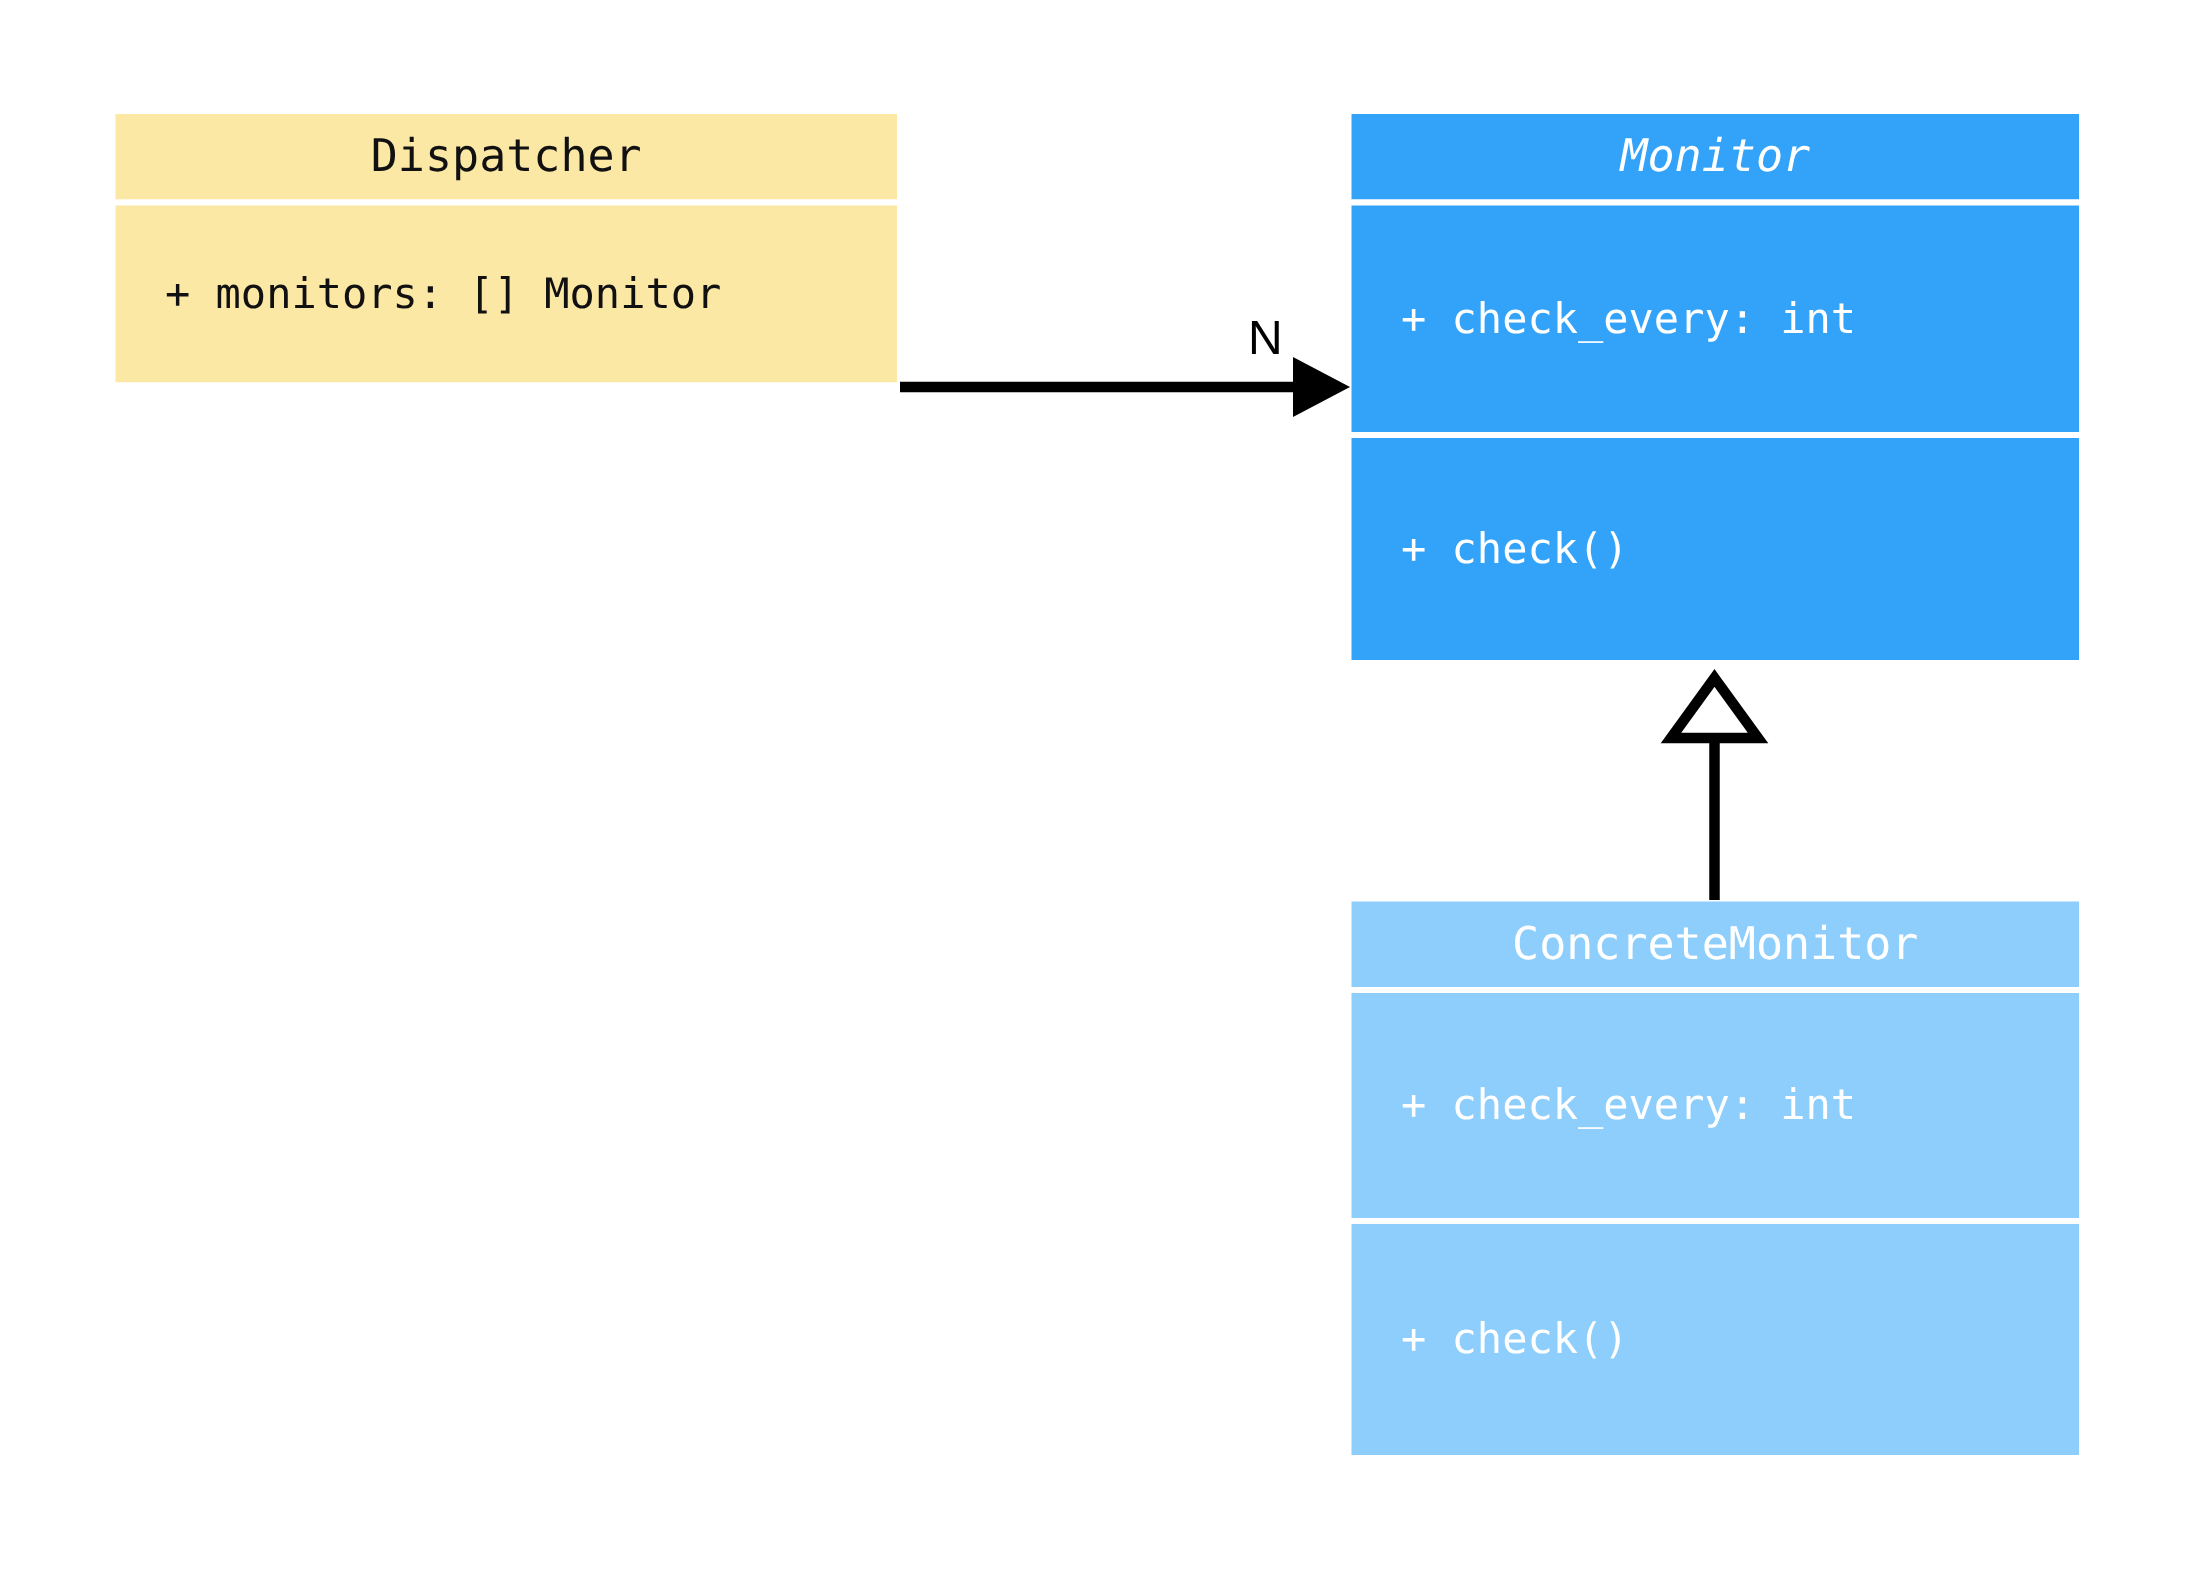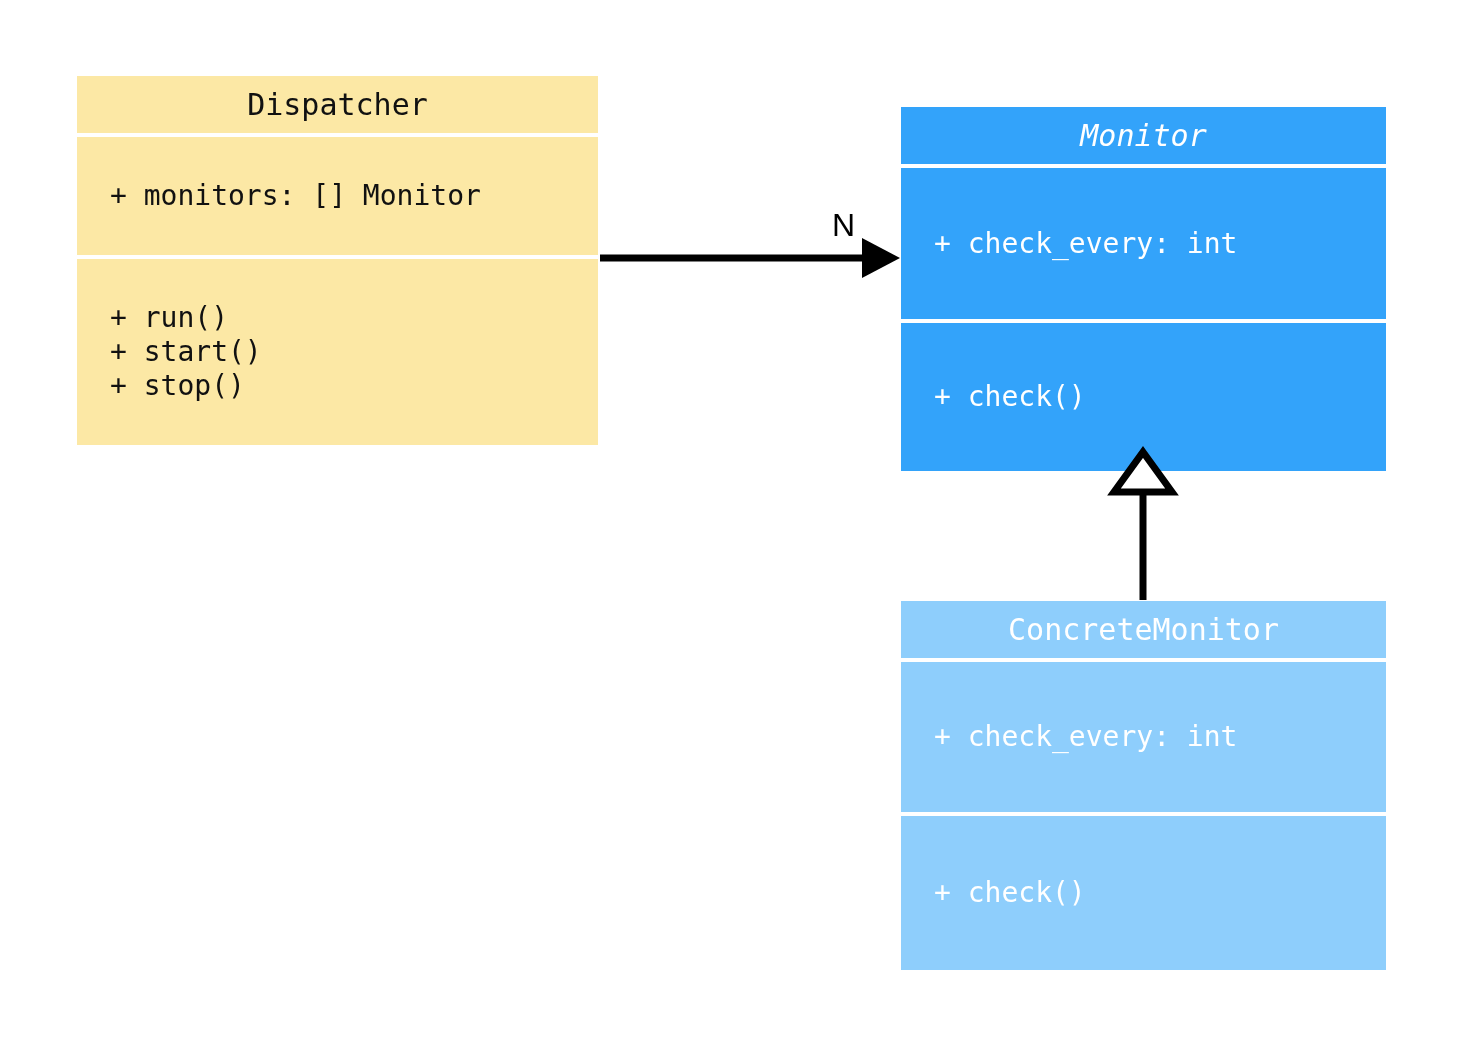--- a/index.html
+++ b/index.html
@@ -89,21 +89,21 @@
   
   #monitor {
     left: 901px;
     top: 76px;
     width: 485px;
     height: 364px;
   }
   #monitor .compartment { background: #33a3fa; }
   #monitor .class-title,
   #monitor .member { color: #ffffff; }
-  #monitor .c-header { flex: 0 0 57px; margin-top: 31px; }
+  #monitor .c-header { flex: 0 0 57px; }
   #monitor .c-attrs  { flex: 0 0 151px; }
   #monitor .c-ops    { flex: 0 0 148px; }
 
   
   #concrete-monitor {
     left: 901px;
     top: 601px;
     width: 485px;
     height: 369px;
   }
@@ -144,25 +144,20 @@
 
   <div class="uml-class" id="dispatcher">
     <div class="compartment header c-header">
       <span class="class-title">Dispatcher</span>
     </div>
     <div class="divider"></div>
     <div class="compartment body c-attrs">
       <span class="member">+ monitors: [] Monitor</span>
     </div>
     <div class="divider"></div>
-    <div class="compartment body c-ops">
-      <span class="member">+ run()</span>
-      <span class="member">+ start()</span>
-      <span class="member">+ stop()</span>
-    </div>
   </div>
 
   <div class="uml-class" id="monitor">
     <div class="compartment header c-header">
       <span class="class-title abstract">Monitor</span>
     </div>
     <div class="divider"></div>
     <div class="compartment body c-attrs">
       <span class="member">+ check_every: int</span>
     </div>

